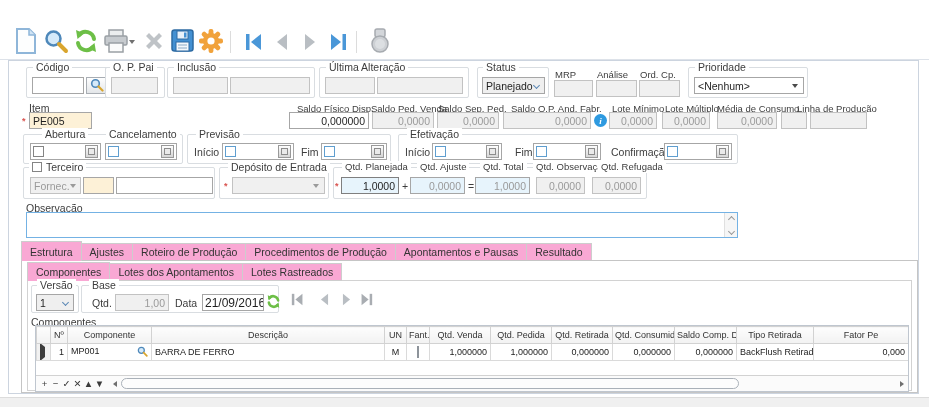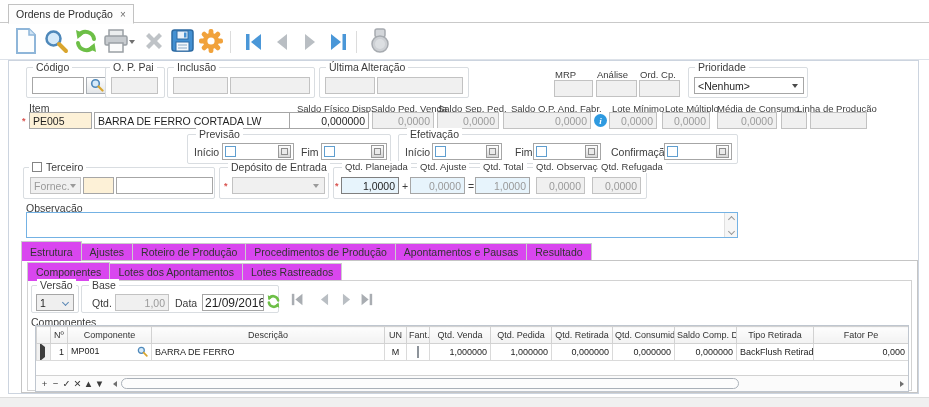--- a/index.html
+++ b/index.html
@@ -36,21 +36,21 @@
   .tri.gray { border-top-color:#9a9a9a; }
   .cb { width:11px; height:11px; border:1px solid #5f9ecf; background:#fff; flex:none; }
   .cb.gray { border-color:#848484; }
   .calbtn { margin-left:auto; width:13px; height:13px; background:linear-gradient(#fefefe,#d6d6d6); border:1px solid #999; display:flex; align-items:center; justify-content:center; flex:none; }
   .calbtn .g { width:7px; height:7px; border:1px solid #8c8c8c; background:#eaeaea; }
   .sbtn { position:absolute; height:17px; background:linear-gradient(#fefefe,#e3e6e9); border:1px solid #a8adb3; display:flex; align-items:center; justify-content:center; }
   .info { position:absolute; width:13px; height:13px; border-radius:50%; background:#2e9ae0; color:#fff; font-size:9px; font-weight:bold;
     display:flex; align-items:center; justify-content:center; font-family:"Liberation Serif",serif; font-style:italic; }
   
   .tabrow { position:absolute; display:flex; align-items:flex-end; }
-  .tab { height:18px; padding:0 8px; display:flex; align-items:center; border:1px solid #cdcdcd; background:#d946ef; margin-left:-1px; color:#333; }
+  .tab { height:18px; padding:0 8px; display:flex; align-items:center; border:1px solid #cdcdcd; background:#f9a8d4; margin-left:-1px; color:#333; }
   .tab.active { height:20px; border-bottom:none; z-index:3; margin-left:0; }
   .tabpage { position:absolute; border:1px solid #c5c5c5; background:#fff; }
   
   .spincol { margin-left:auto; width:13px; height:100%; background:#f6f6f6; border-left:1px solid #e0e0e0;
     display:flex; flex-direction:column; align-items:center; justify-content:space-around; }
   .upch { width:5px; height:5px; border-left:1.5px solid #9a9a9a; border-top:1.5px solid #9a9a9a; transform:rotate(45deg); }
   .dnch { width:5px; height:5px; border-right:1.5px solid #9a9a9a; border-bottom:1.5px solid #9a9a9a; transform:rotate(45deg); }
   
   #grid { position:absolute; left:26px; top:264px; width:874px; height:67px; border:1px solid #bfc6cf; overflow:hidden; background:#fff; }
   .gt { border-collapse:collapse; table-layout:fixed; font-size:9px; width:854px; }
@@ -69,26 +69,20 @@
   .strack { position:relative; flex:1; height:12px; margin:0 4px; }
   .sthumb { position:absolute; left:0; top:0; width:618px; height:11px; border:1px solid #aab1b9; border-radius:6px; background:#fdfdfd; }
   #bottombar { position:absolute; left:0; top:397px; width:929px; height:10px; background:#f0f0f0; border-top:1px solid #dcdcdc; }
   .navsvg { display:block; }
 </style>
 </head>
 <body>
 
 <div id="screen">
 
-  <div id="tabstrip">
-    <div id="doc-tab">
-      <span>Ordens de Produção</span>
-      <span class="close">×</span>
-    </div>
-  </div>
 
   <div id="toolbar">
     <div class="tbtn" style="left:12px">
         <span><svg width="24" height="26" viewBox="0 0 24 26">
             <path d="M3 1h12l6 6v18H3z" fill="#fdfefe" stroke="#8fb6d9" stroke-width="2"></path>
             <path d="M15 1v6h6" fill="#cfe3f4" stroke="#8fb6d9" stroke-width="1.5"></path>
           </svg></span>
       </div>
     <div class="tbtn" style="left:42px">
         <span><svg width="26" height="26" viewBox="0 0 26 26">
@@ -200,59 +194,81 @@
     </div>
     <div class="fs" style="left:158px;top:6px;width:148px;height:31px">
       <span class="leg" style="left:6px">Inclusão</span>
       <div class="tb dis" style="left:5px;top:9px;width:55px"></div>
       <div class="tb dis" style="left:62px;top:9px;width:80px"></div>
     </div>
     <div class="fs" style="left:310px;top:6px;width:150px;height:31px">
       <span class="leg" style="left:6px">Última Alteração</span>
       <div class="tb dis" style="left:5px;top:9px;width:50px"></div>
       <div class="tb dis" style="left:57px;top:9px;width:86px"></div>
+    </div>
+    <div class="fs" style="left:468px;top:6px;width:72px;height:31px">
+      <span class="leg" style="left:5px">Status</span>
+      <div class="tb" style="left:4px;top:9px;width:63px;background:#efefef">
+          <span>Planejado</span>
+          <span class="chev"></span>
+        </div>
     </div>
     <div class="lbl sm" style="left:546px;top:8px">MRP</div>
     <div class="tb dis" style="left:545px;top:19px;width:39px"></div>
     <div class="lbl sm" style="left:588px;top:8px">Análise</div>
     <div class="tb dis" style="left:587px;top:19px;width:41px"></div>
     <div class="lbl sm" style="left:631px;top:8px">Ord. Cp.</div>
     <div class="tb dis" style="left:630px;top:19px;width:41px"></div>
     <div class="fs" style="left:679px;top:6px;width:120px;height:31px">
       <span class="leg" style="left:6px">Prioridade</span>
       <div class="tb" style="left:5px;top:9px;width:110px">
           <span>&lt;Nenhum&gt;</span>
           <span class="tri"></span>
         </div>
     </div>
 
     <div class="lbl" style="left:20px;top:41px">Item</div>
     <span class="ast" style="left:13px;top:55px">*</span>
     <div class="tb req" style="left:20px;top:51px;width:63px">PE005</div>
-    <div class="tb" style="left:85px;top:51px;width:212px">BARRA DE FERRO CORTADA LW</div>
     <div class="tb dis ctr" style="left:299px;top:51px;width:26px">KG</div>
     <div class="lbl sm" style="left:288px;top:42px">Saldo Físico Disp.</div>
     <div class="tb num" style="left:280px;top:51px;width:80px">0,000000</div>
     <div class="lbl sm" style="left:362px;top:42px">Saldo Ped. Venda</div>
     <div class="tb dis num" style="left:363px;top:51px;width:62px">0,0000</div>
     <div class="lbl sm" style="left:429px;top:42px">Saldo Sep. Ped.</div>
     <div class="tb dis num" style="left:428px;top:51px;width:62px">0,0000</div>
     <div class="lbl sm" style="left:502px;top:42px">Saldo O.P. And. Fabr.</div>
     <div class="tb dis num" style="left:494px;top:51px;width:88px">0,0000</div>
     <div class="info" style="left:585px;top:53px">i</div>
     <div class="lbl sm" style="left:603px;top:42px">Lote Mínimo</div>
     <div class="tb dis num" style="left:600px;top:51px;width:48px">0,0000</div>
     <div class="lbl sm" style="left:656px;top:42px">Lote Múltiplo</div>
     <div class="tb dis num" style="left:653px;top:51px;width:48px">0,0000</div>
     <div class="lbl sm" style="left:708px;top:42px">Média de Consumo</div>
     <div class="tb dis num" style="left:708px;top:51px;width:60px">0,0000</div>
     <div class="lbl sm" style="left:788px;top:42px">Linha de Produção</div>
     <div class="tb dis" style="left:772px;top:51px;width:26px"></div>
     <div class="tb dis" style="left:801px;top:51px;width:57px"></div>
 
+    <div class="fs" style="left:14px;top:73px;width:160px;height:30px">
+      <span class="leg" style="left:18px">Abertura</span>
+      <span class="leg" style="left:82px">Cancelamento</span>
+      <div class="tb" style="left:6px;top:8px;width:71px;padding:0 2px">
+          <span class="cb gray"></span>
+          <span class="calbtn">
+            <span class="g"></span>
+          </span>
+        </div>
+      <div class="tb" style="left:81px;top:8px;width:72px;padding:0 2px">
+          <span class="cb"></span>
+          <span class="calbtn">
+            <span class="g"></span>
+          </span>
+        </div>
+    </div>
     <div class="fs" style="left:178px;top:73px;width:204px;height:30px">
       <span class="leg" style="left:8px">Previsão</span>
       <div class="lbl" style="left:6px;top:11px">Início</div>
       <div class="tb" style="left:34px;top:8px;width:72px;padding:0 2px">
           <span class="cb"></span>
           <span class="calbtn">
             <span class="g"></span>
           </span>
         </div>
       <div class="lbl" style="left:113px;top:11px">Fim</div>

